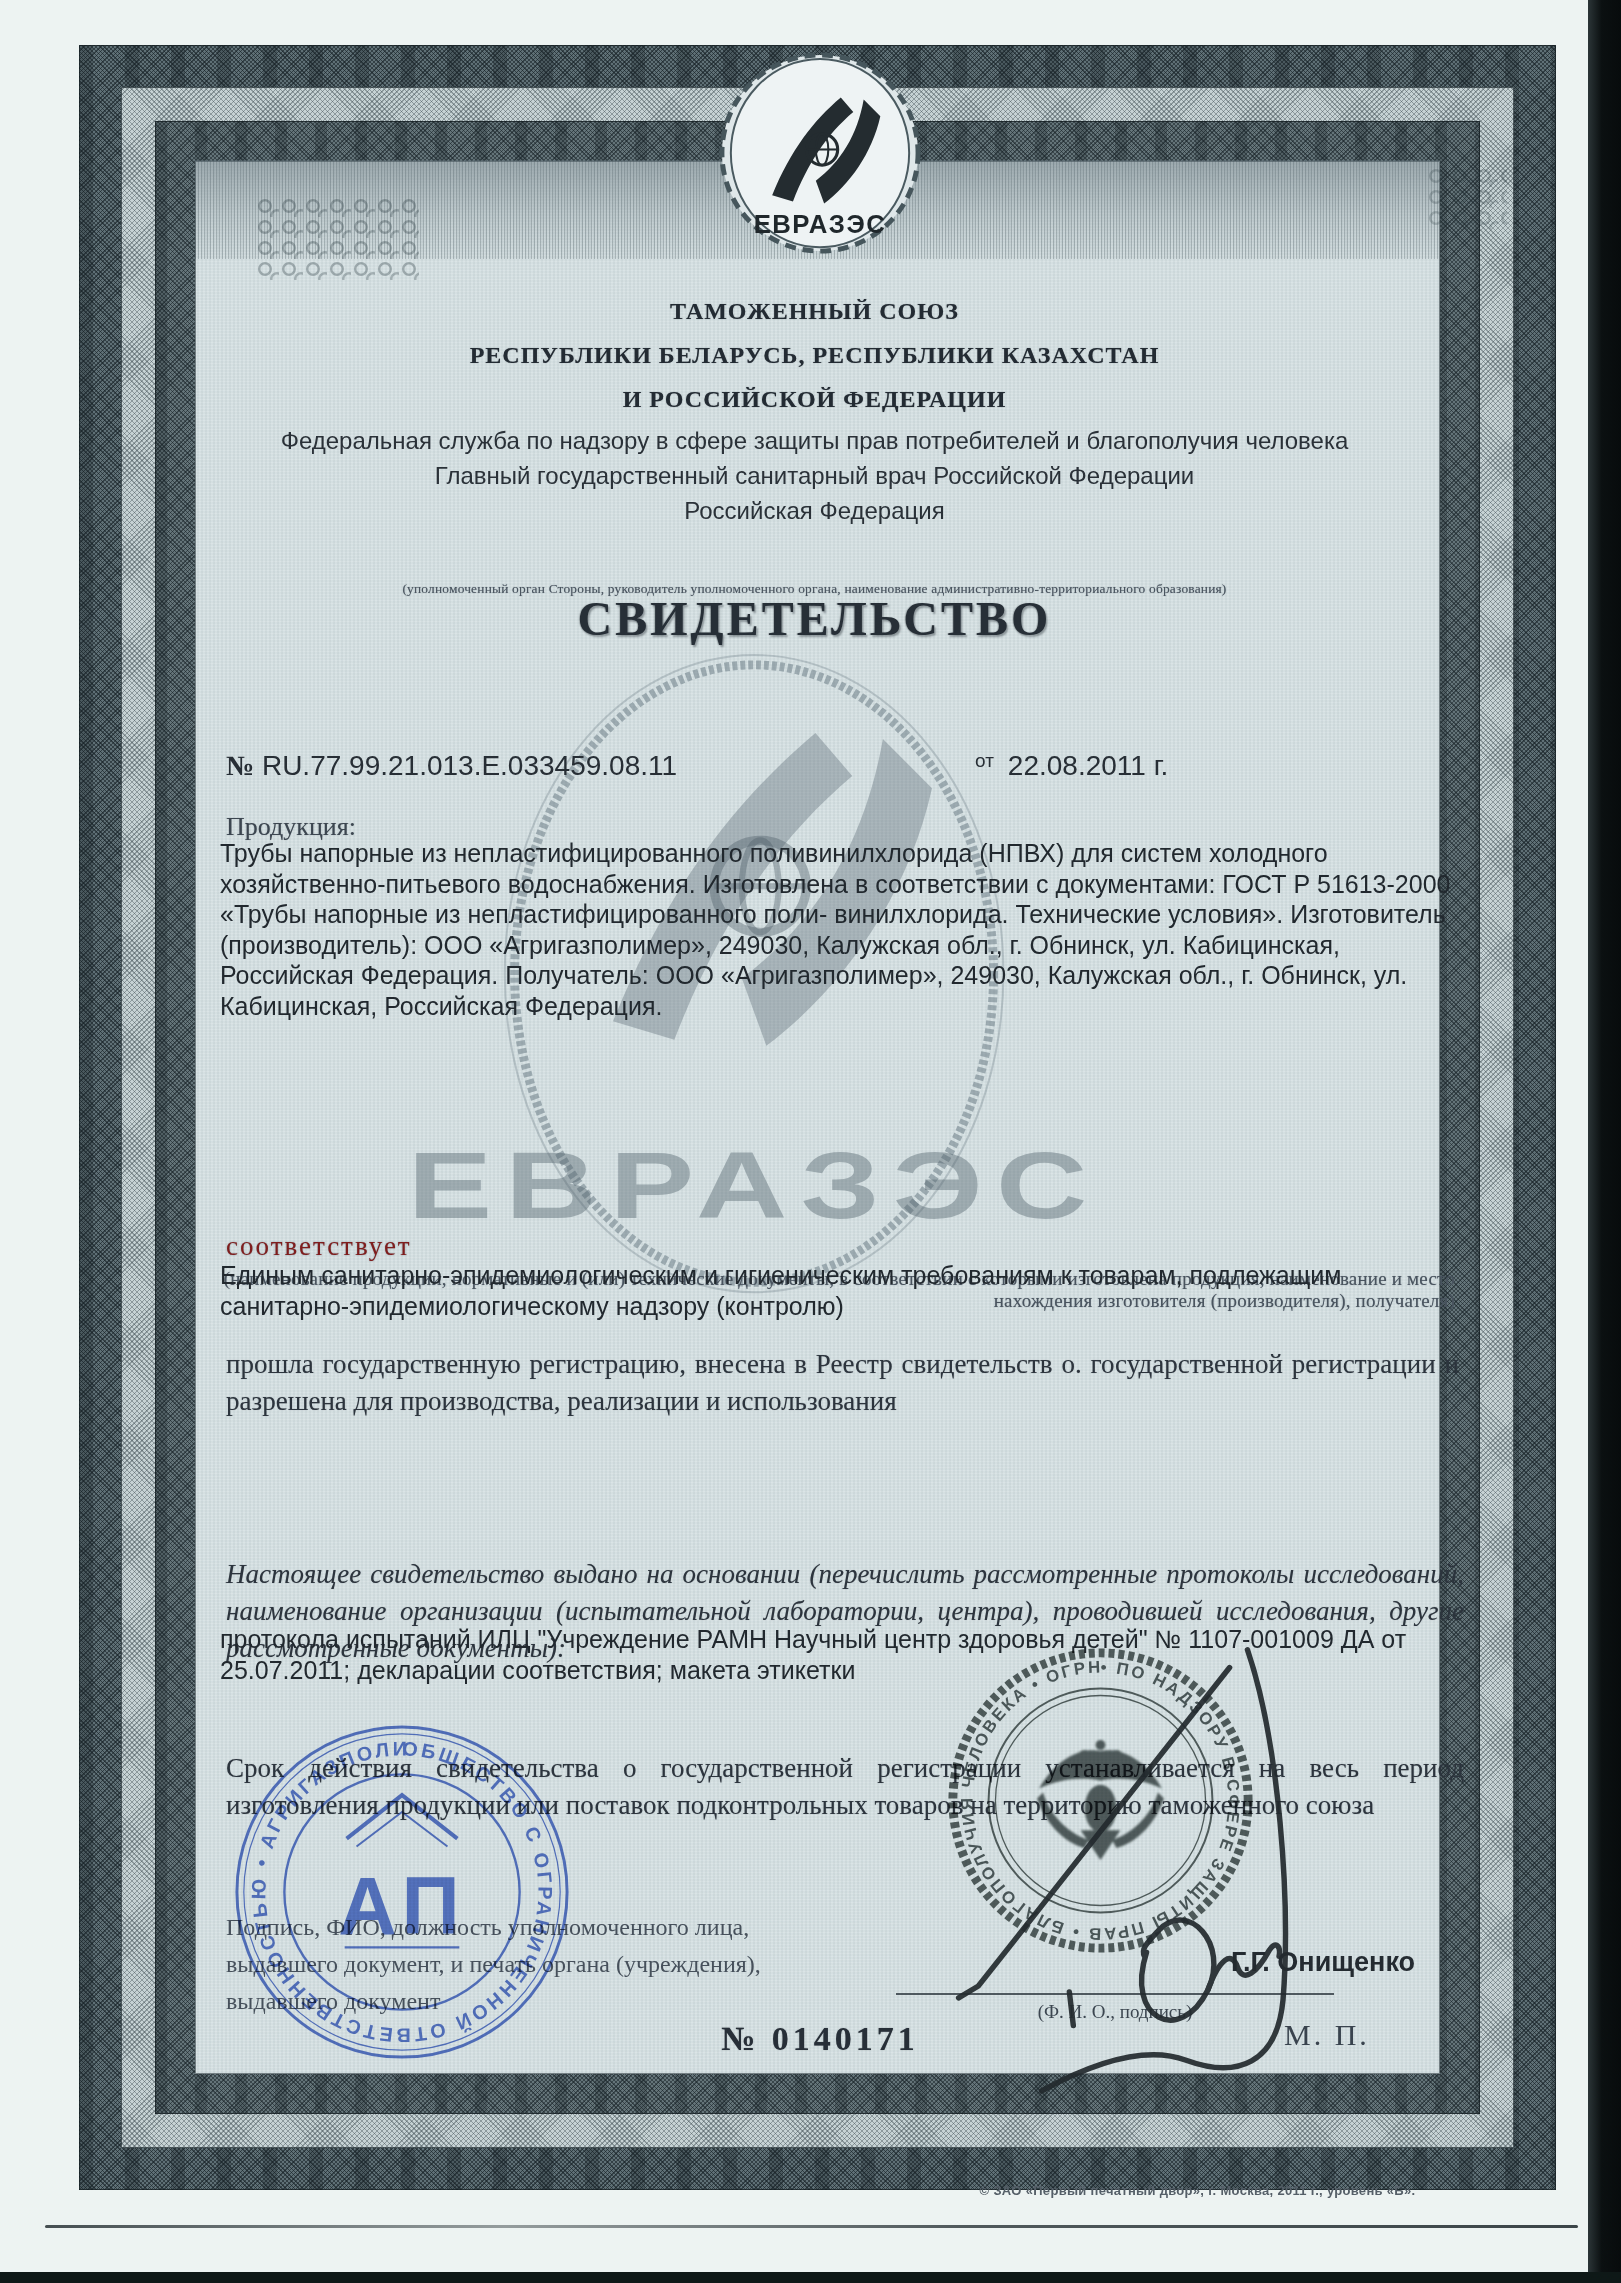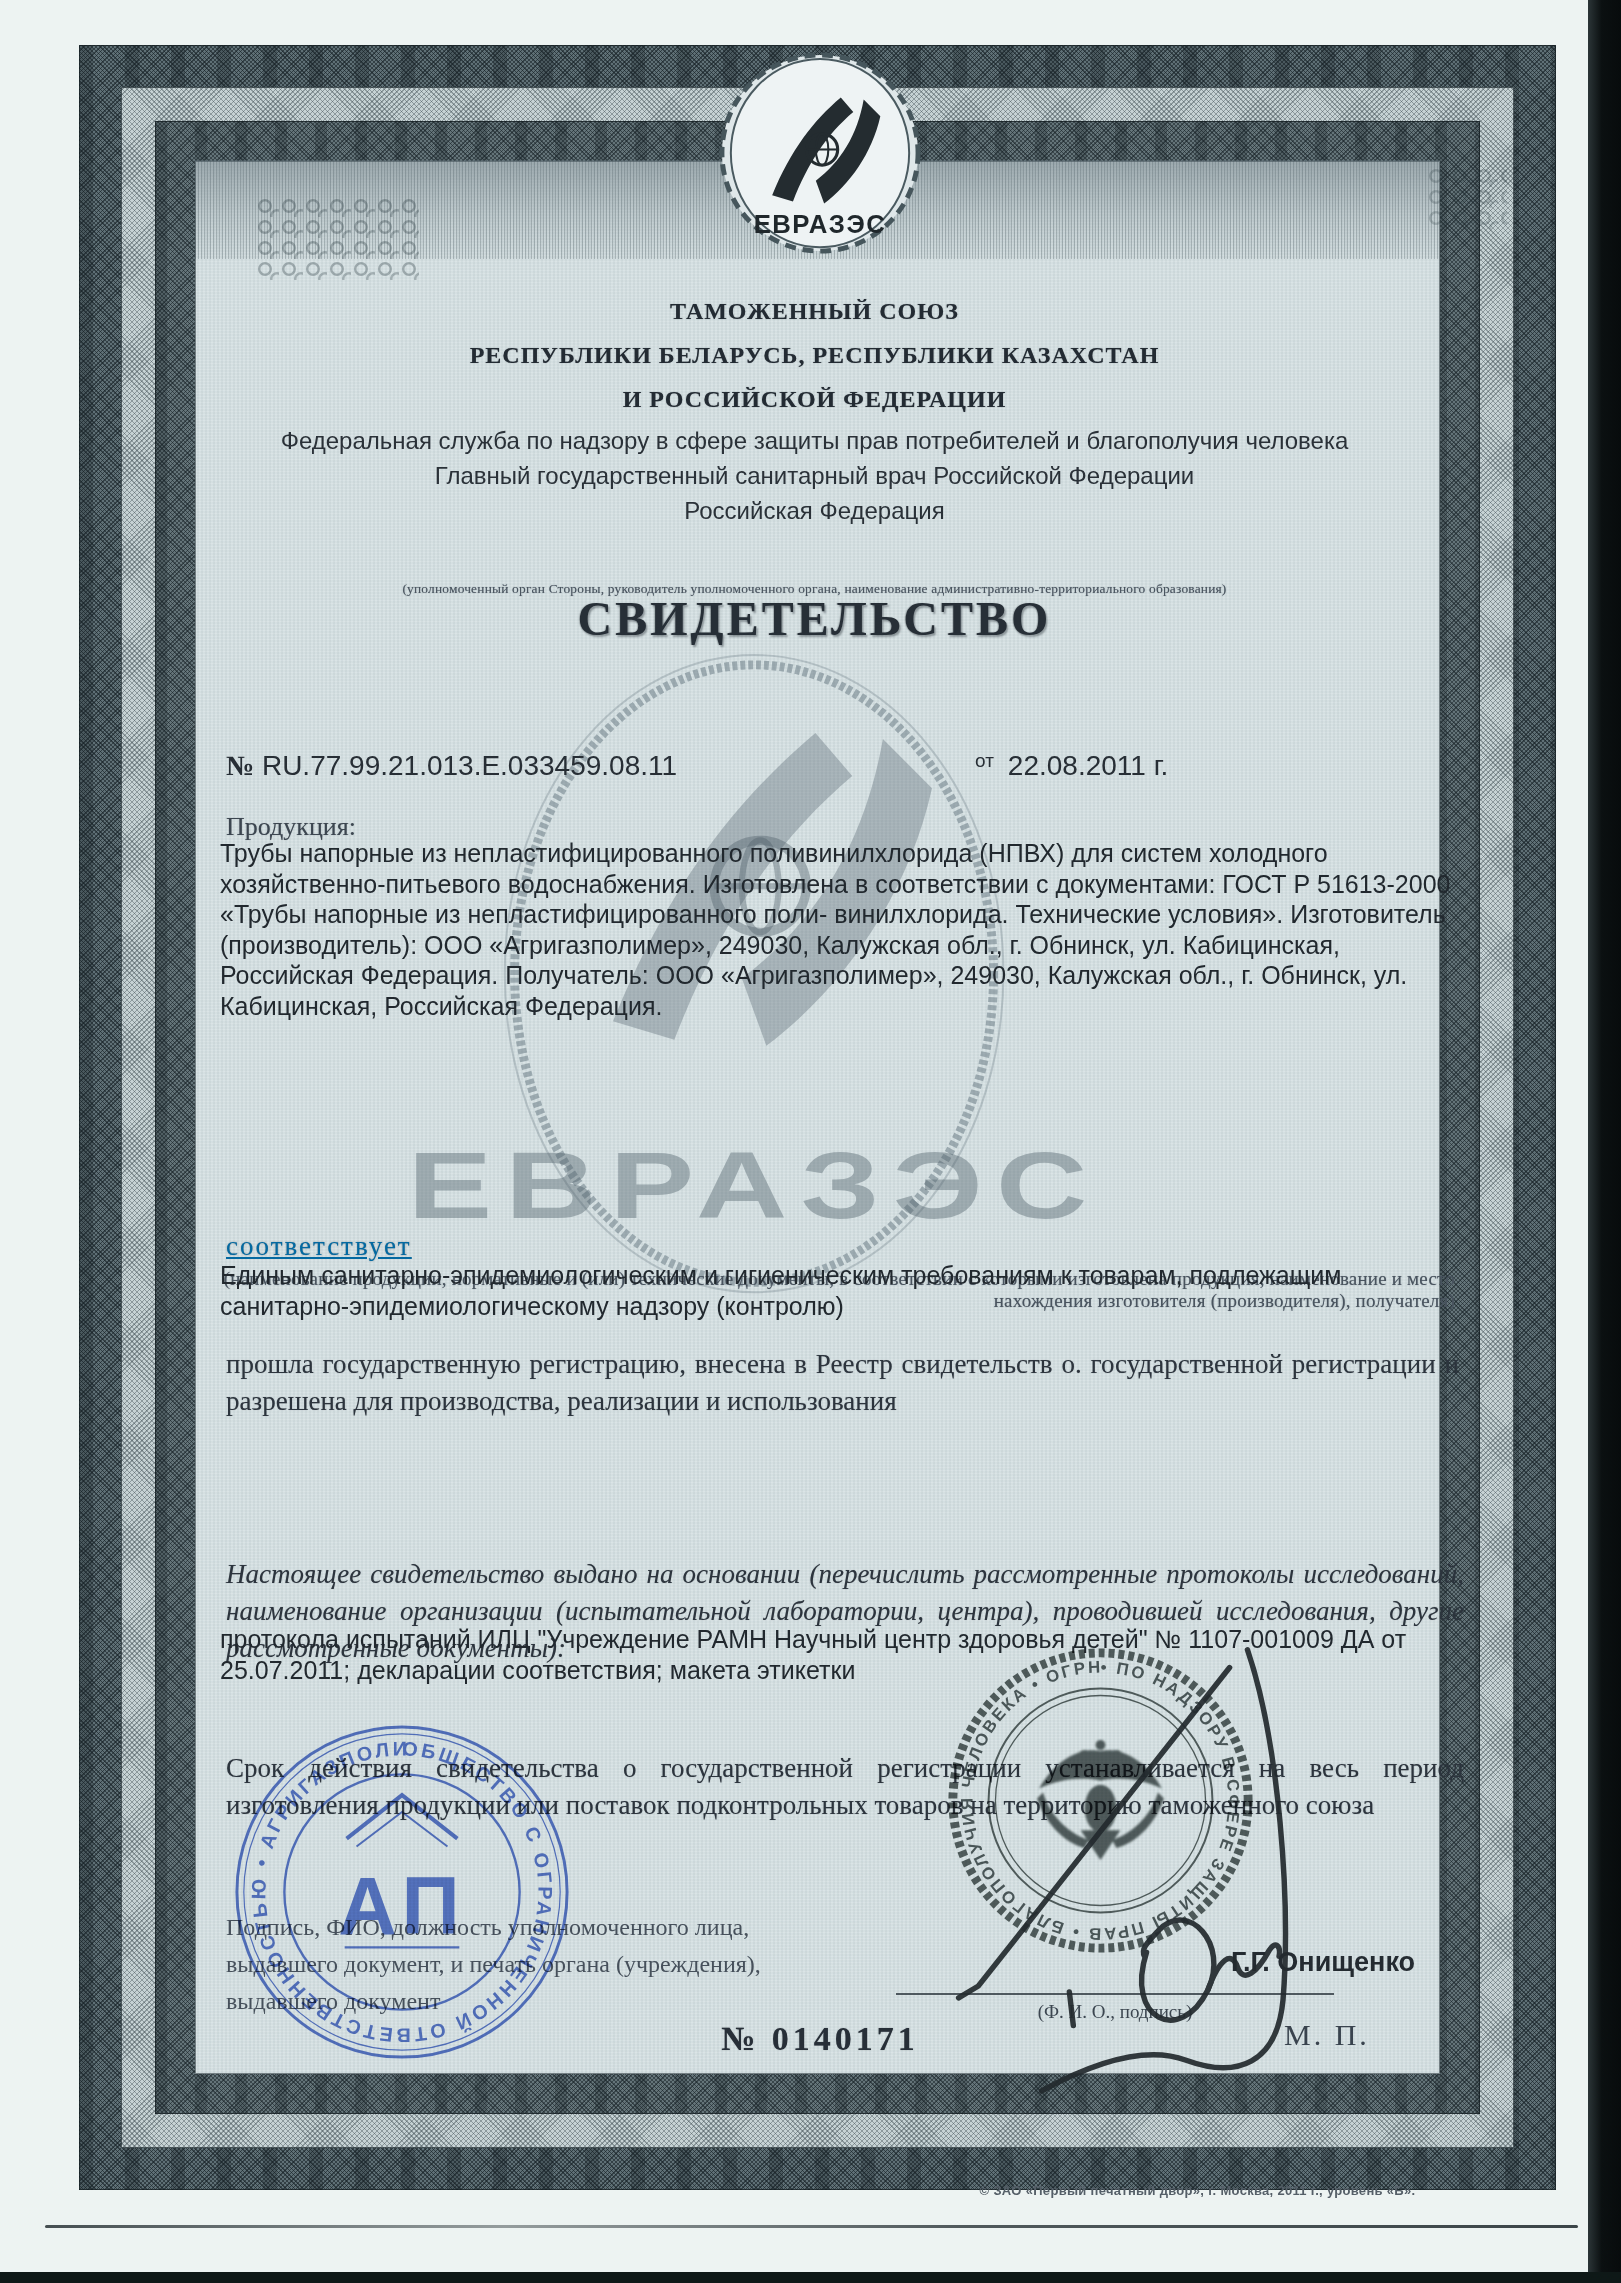--- a/index.html
+++ b/index.html
@@ -53,21 +53,21 @@
       text-shadow:1.5px 1.5px 2px rgba(30,38,44,.4), -1px 0 1px rgba(30,38,44,.25);}
   .title-sub{left:198px;top:673px;width:1233px;font-size:31px;letter-spacing:1px;color:#2a323a;
       text-shadow:0 0 1px rgba(42,50,58,.5);}
   .regline{top:750px;font-size:28px;color:#272e35;}
   .reg-left{left:226px;}
   .reg-right{left:975px;}
   .date-prefix{font-size:19px;vertical-align:8px;margin-right:14px;}
   .lbl-product{left:226px;top:812px;font-size:26px;color:#3c4650;text-shadow:0 0 1px rgba(60,70,80,.4);}
   .product-text{left:220px;top:838px;width:1232px;font-size:25px;line-height:30.5px;color:#21282e;}
   .note2{left:178px;top:1251px;width:1277px;font-size:19px;text-align:right;}
-  .lead-conform{left:226px;top:1231px;font-size:27px;color:#0369a1;letter-spacing:2px;text-shadow:0 0 1.5px rgba(57,67,78,.5);text-decoration:underline;}
+  .lead-conform{left:226px;top:1231px;font-size:27px;color:#7f1d1d;letter-spacing:2px;text-shadow:0 0 1.5px rgba(57,67,78,.5);}
   .conform-text{left:220px;top:1260px;width:1249px;font-size:25px;line-height:31px;color:#21282e;}
   .para-serif{font-size:27px;line-height:37px;color:#2c343d;text-align:justify;
       text-shadow:0 0 1px rgba(44,52,61,.35);}
   .p-reg{left:226px;top:1346px;width:1233px;}
   .usage{left:220px;top:1447px;width:1232px;font-size:25px;color:#21282e;}
   .p-basis{left:226px;top:1556px;width:1238px;font-style:italic;}
   .docs-text{left:220px;top:1624px;width:1259px;font-size:25px;line-height:31px;color:#21282e;}
   .p-validity{left:226px;top:1750px;width:1238px;}
   .p-signnote{left:226px;top:1909px;width:642px;font-size:24px;line-height:37px;color:#46505b;text-align:justify;}
   .signer{left:1231px;top:1947px;font-size:27px;font-weight:600;color:#242b31;}

